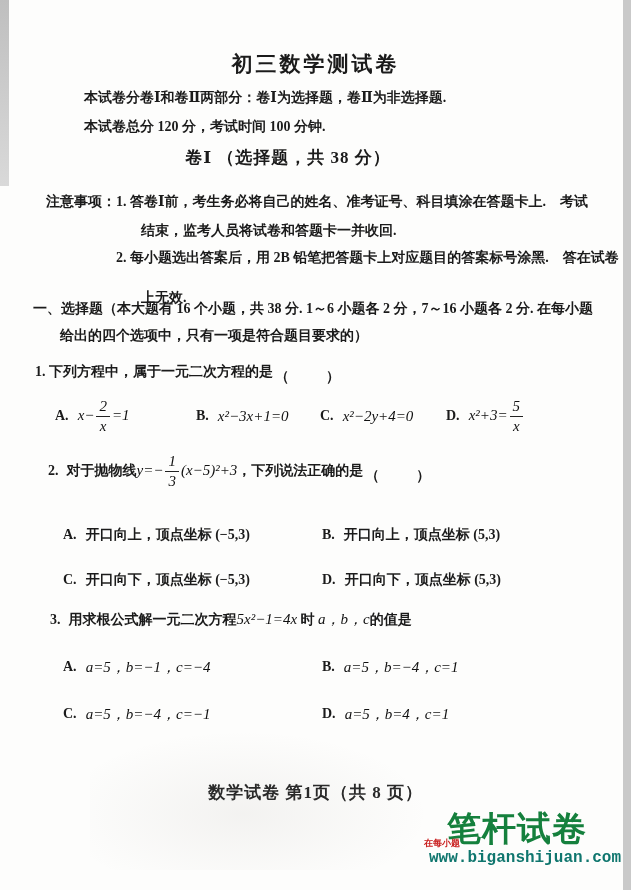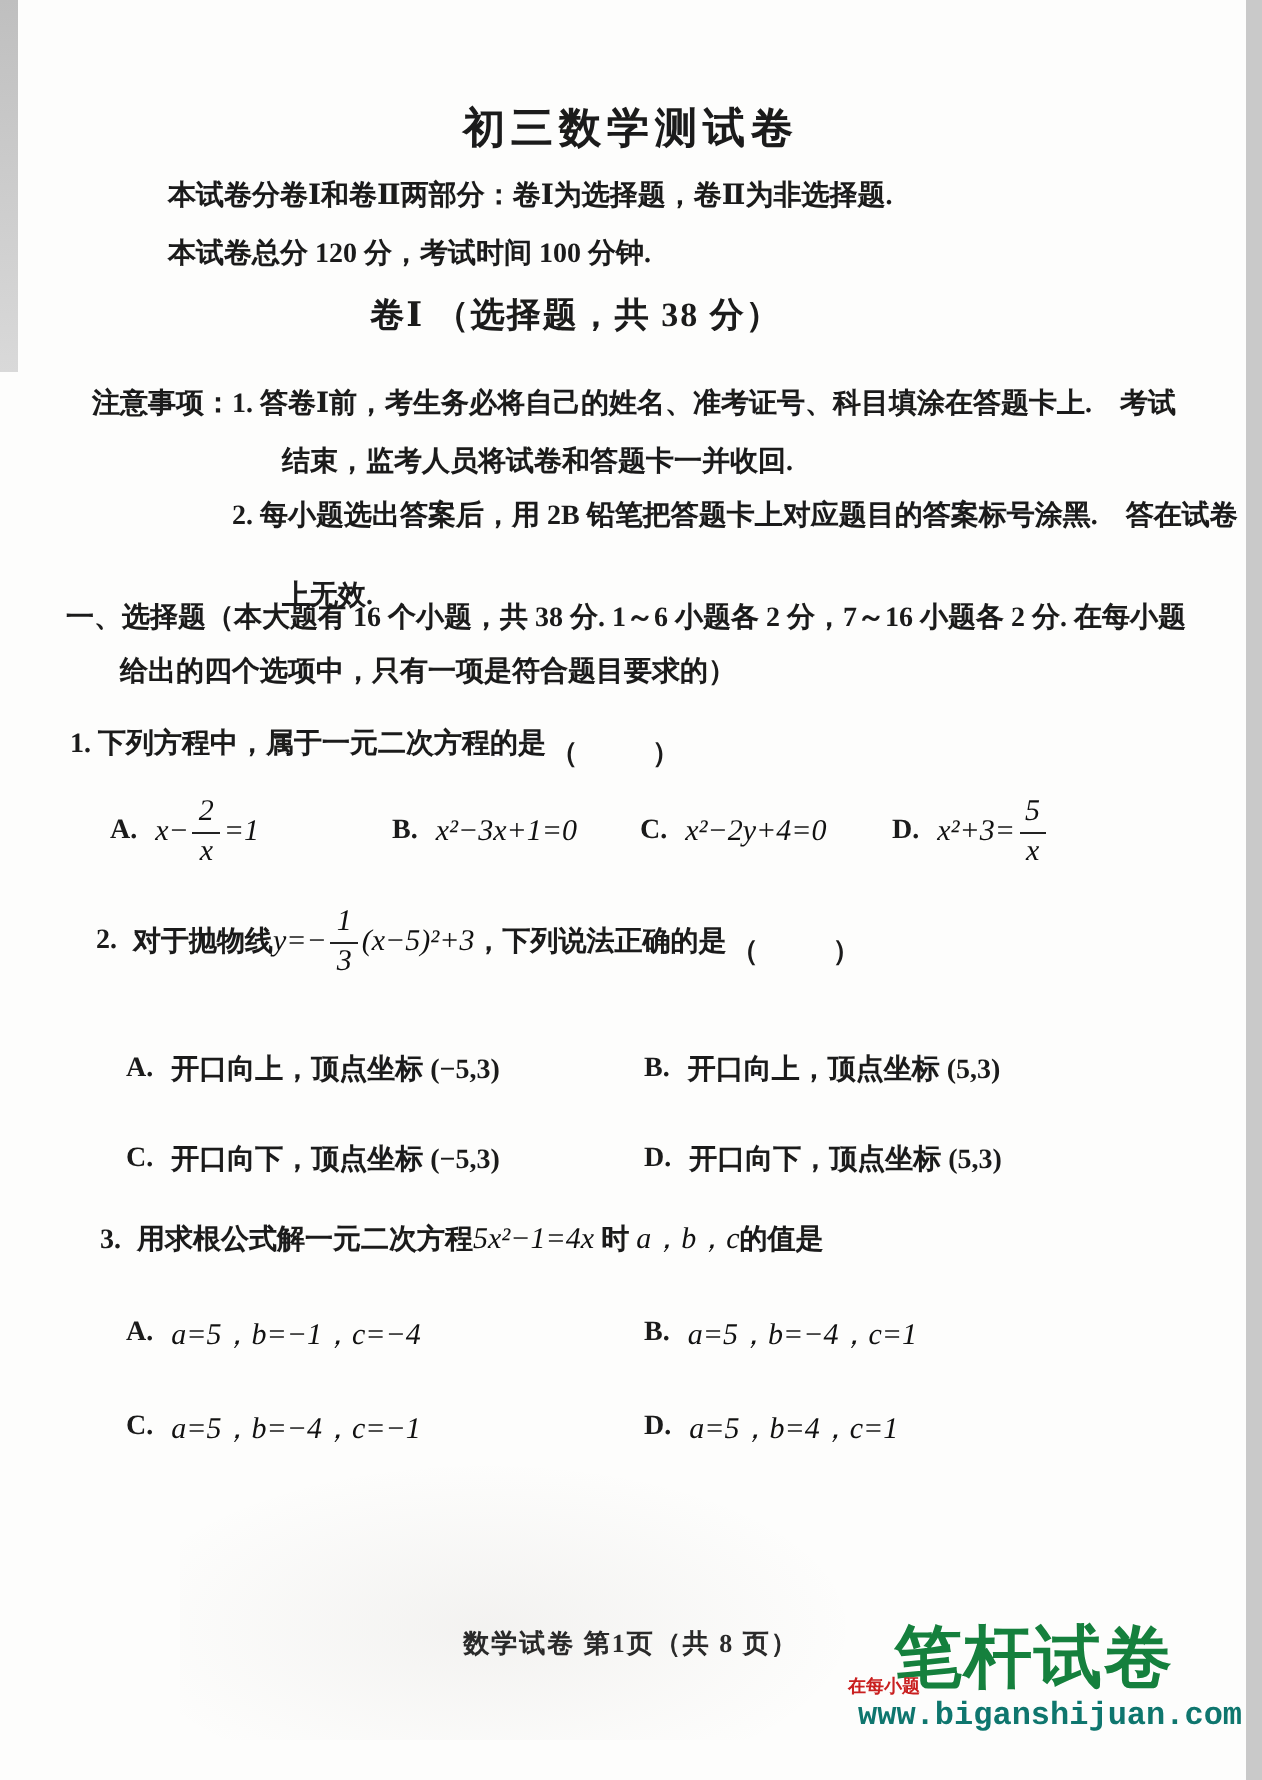--- a/index.html
+++ b/index.html
@@ -50,21 +50,21 @@
   .row2 { height:30px; }
   .q2-r1 { top:520px; } .q2-r2 { top:565px; }
   .q3-r1 { top:652px; } .q3-r2 { top:699px; }
   .col-l { left:63px; }  .col-r { left:322px; }
   .opt .txt { font-weight:bold; font-size:14px; }
   .opt.plain { height:30px; }
 
   .q3-stem { left:50px; top:610px;text-align:center; }
   .q3-stem .qnum { margin-right:8px; }
 
-  .footer { left:0; top:813px; width:631px; text-align:center; font-size:13px; font-weight:bold; letter-spacing:1px; color:#2a2a2a; }
+  .footer { left:0; top:781px; width:631px; text-align:center; font-size:17px; font-weight:bold; letter-spacing:1px; color:#2a2a2a; }
 
   .wm-brand { left:447px; top:806px; font-size:34px; font-weight:bold; letter-spacing:1px; color:#15803d; }
   .wm-free  { left:424px; top:837px; font-size:9px; font-weight:bold; }
   .wm-url   { left:429px; top:849px; font-size:16px; font-weight:bold; font-family:"Liberation Mono","DejaVu Sans Mono",monospace; color:#0f766e; }
 </style>
 </head>
 <body>
 
 <div class="scan">
   <div class="edge-left"></div>

